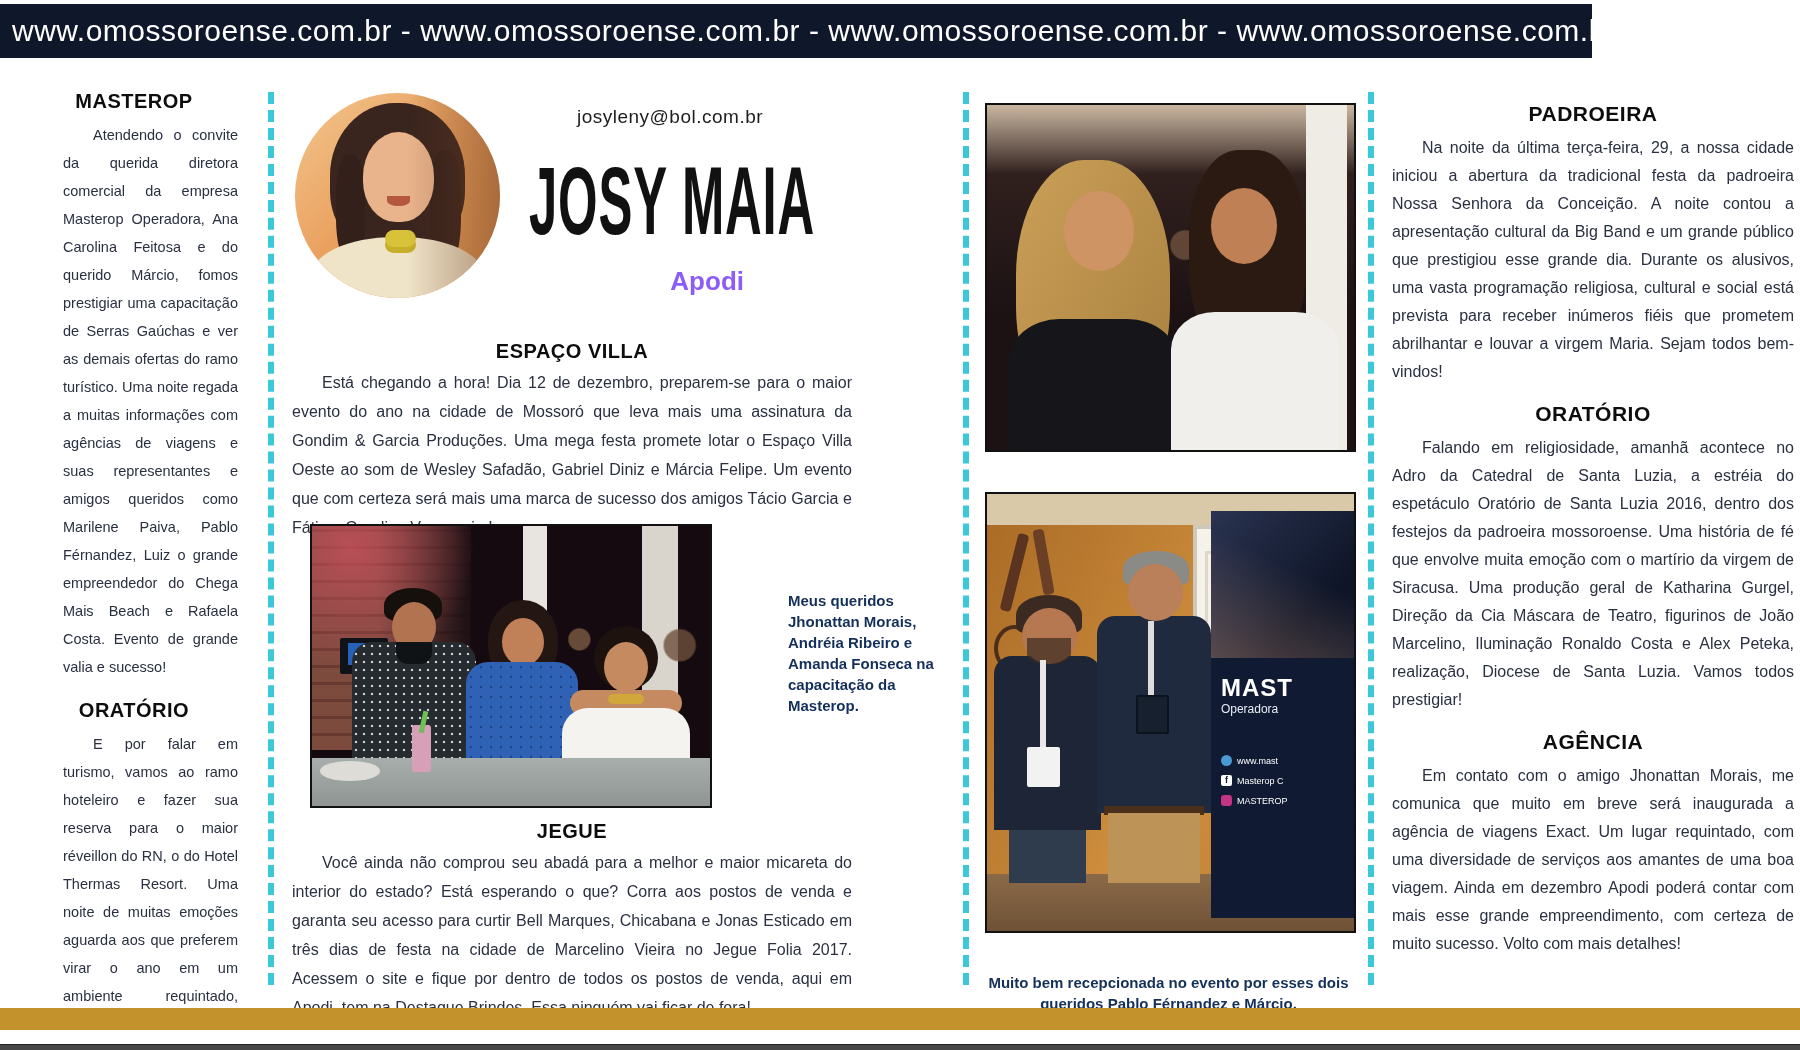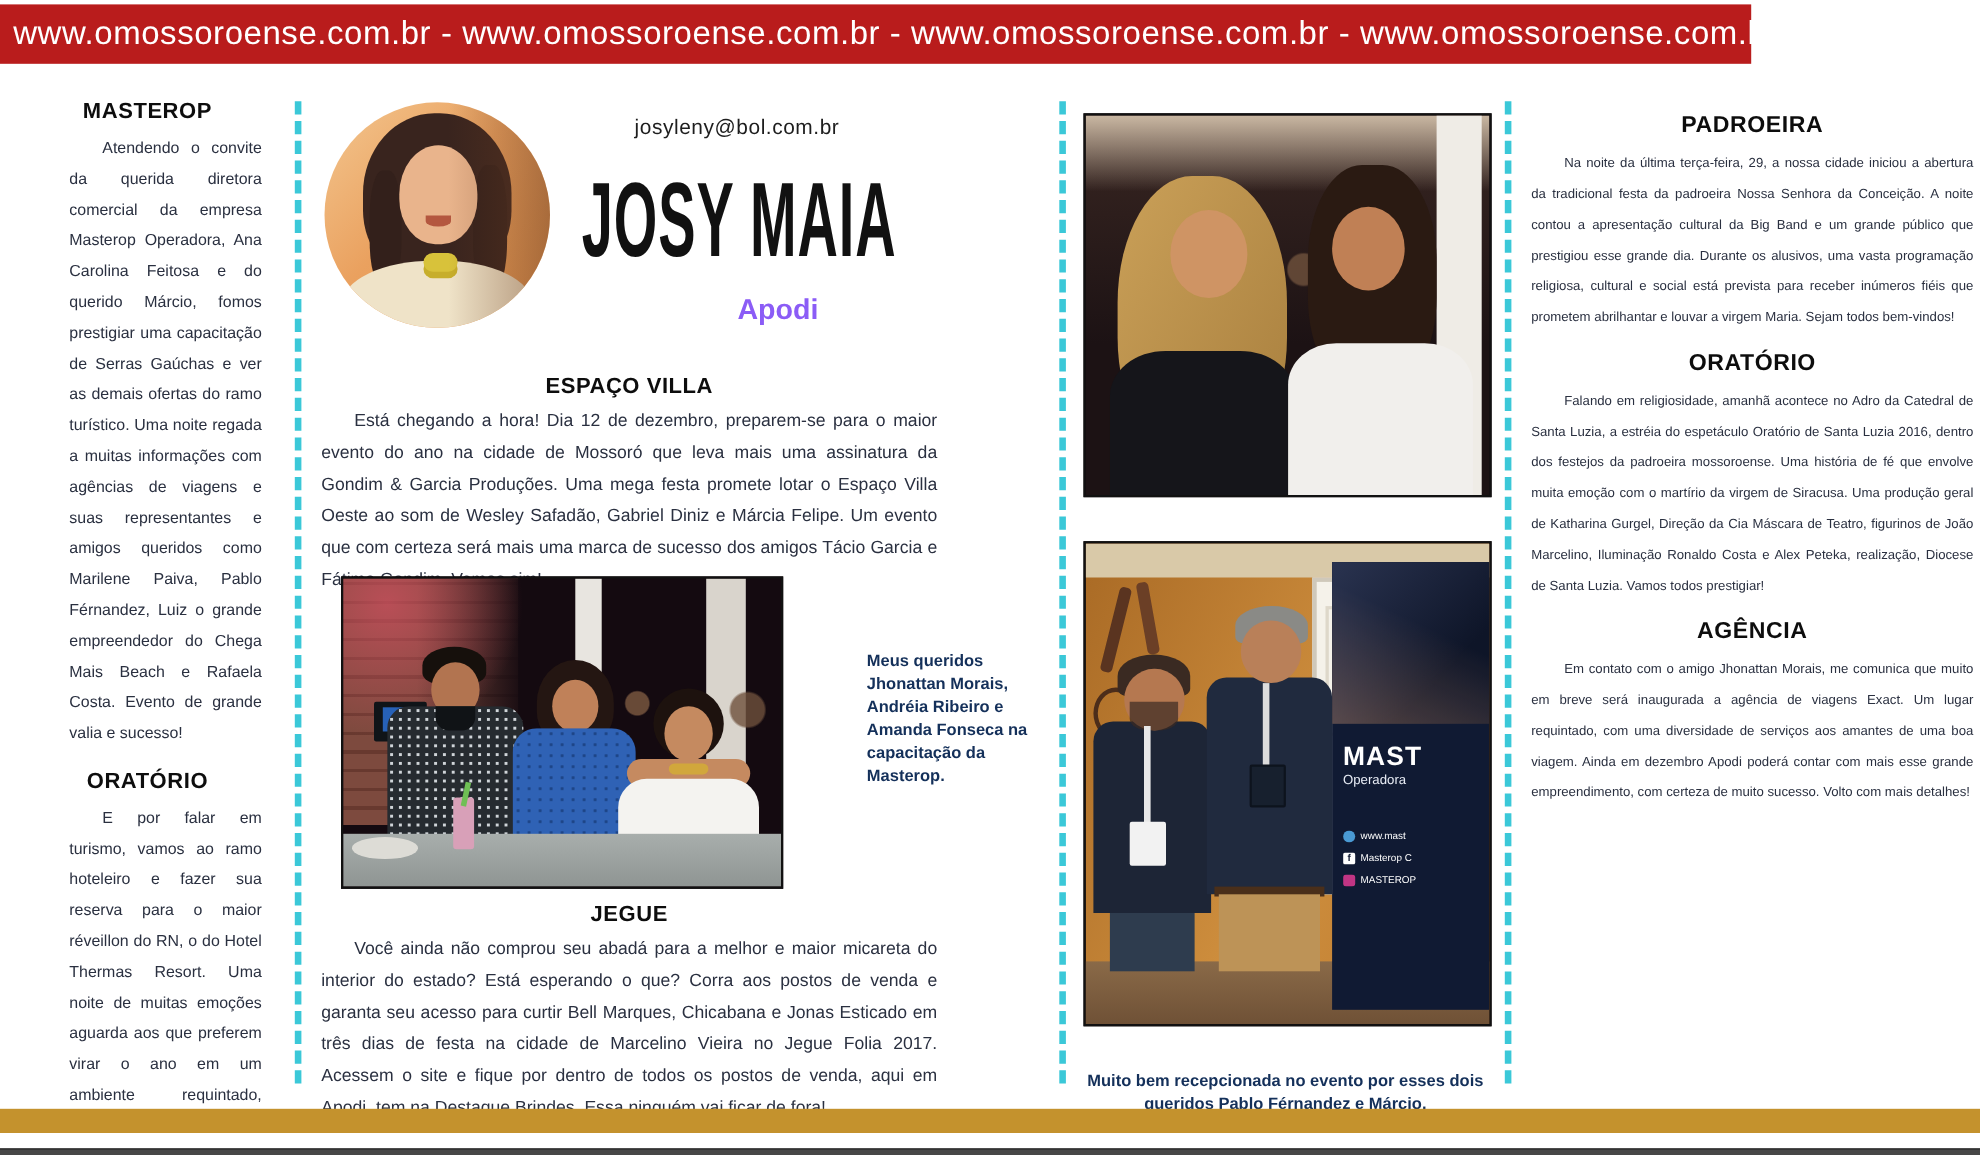--- a/index.html
+++ b/index.html
@@ -1,38 +1,38 @@
 <!DOCTYPE html>
 <html><head>
 <meta charset="utf-8">
 <style>
   html,body{margin:0;padding:0;background:#ffffff;}
   #page{position:relative;width:1800px;height:1050px;background:#ffffff;overflow:hidden;
         font-family:"Liberation Sans",sans-serif;color:#2a3040;}
 
   
-  .goldbar-top{position:absolute;left:0;top:4px;width:1592px;height:54px;background:#b91c1c;
+  .goldbar-top{position:absolute;left:0;top:4px;width:1592px;height:54px;background:#0f172a;
                display:flex;align-items:center;}
   .goldbar-top .bannertext{color:#ffffff;font-size:30px;white-space:nowrap;padding-left:12px;letter-spacing:.5px;}
   .goldbar-bottom{position:absolute;left:0;top:1008px;width:1800px;height:22px;background:#c4922d;}
   .darkbar-bottom{position:absolute;left:0;top:1044px;width:1800px;height:6px;background:#474747;border-top:1px solid #222;}
 
   
   .divider{position:absolute;top:92px;height:893px;width:0;border-left:6px dashed #3bc8d8;}
   .div1{left:268px;} .div2{left:963px;} .div3{left:1368px;}
 
   
   .col{position:absolute;}
   .h-sec{font-size:20px;font-weight:bold;color:#0d0d0d;text-align:center;letter-spacing:.5px;margin:0 0 8px 0;}
   .body-p{margin:0;text-align:justify;text-indent:30px;color:#2a3040;}
   #left-col{left:30px;top:90px;width:208px;}
   #left-col .body-p{font-size:14.5px;line-height:28px;margin-bottom:18px;margin-left:33px;}
   #right-col{left:1392px;top:102px;width:402px;}
   #right-col .h-sec{font-size:21px;}
-  #right-col .body-p{font-size:12px;line-height:28px;margin-bottom:16px;}
+  #right-col .body-p{font-size:16px;line-height:28px;margin-bottom:16px;}
 
   
   #avatar{position:absolute;left:295px;top:93px;width:205px;height:205px;border-radius:50%;overflow:hidden;
           background:linear-gradient(135deg,#f3c68f,#eaa15f 45%,#df924c);}
   #avatar .shade{position:absolute;inset:0;background:linear-gradient(90deg,transparent 55%,rgba(110,62,34,.5));}
   #avatar .hair{position:absolute;left:17%;top:5%;width:66%;height:74%;border-radius:48% 48% 42% 42%;background:#39241e;}
   #avatar .lockL{position:absolute;left:20%;top:30%;width:14%;height:52%;border-radius:40%;background:#33201b;}
   #avatar .lockR{position:absolute;left:66%;top:28%;width:15%;height:56%;border-radius:40%;background:#33201b;}
   #avatar .face{position:absolute;left:33%;top:19%;width:35%;height:44%;border-radius:50% 50% 46% 46%;background:#e9b48c;}
   #avatar .smile{position:absolute;left:45%;top:50%;width:11%;height:5%;border-radius:0 0 50% 50%;background:#b4573f;}
@@ -118,21 +118,21 @@
   #photo-r2 .utensil3{position:absolute;left:2%;top:30%;width:9%;height:9%;border:4px solid #4c2d1a;border-radius:50%;background:transparent;}
   #photo-r2 .door{position:absolute;left:56%;top:7%;width:17%;height:66%;background:#f5f2ea;border:4px solid #cfc8ba;box-sizing:border-box;}
   #photo-r2 .door:after{content:"";position:absolute;left:15%;top:8%;width:70%;height:40%;border:3px solid #ded8ca;}
   #photo-r2 .floor{position:absolute;left:0;bottom:0;width:100%;height:13%;background:linear-gradient(180deg,#8a6a48,#6f5136);}
   #photo-r2 .banner{position:absolute;right:0;top:4%;width:27%;height:93%;background:#101a33;padding-left:44px;}
   #photo-r2 .banner-img{position:absolute;left:0;top:0;width:100%;height:36%;
       background:linear-gradient(135deg,#2a3350,#0e1528 70%),linear-gradient(25deg,rgba(122,84,54,.6),transparent 60%);background-blend-mode:screen;}
   #photo-r2 .banner-title{position:absolute;left:7%;top:40%;color:#fff;font-weight:bold;font-size:24px;letter-spacing:1px;}
   #photo-r2 .banner-sub{position:absolute;left:7%;top:47%;color:#e8ecf5;font-size:12px;}
   #photo-r2 .banner-lines{position:absolute;left:7%;top:60%;width:90%;display:flex;flex-direction:column;gap:9px;}
-  #photo-r2 .bline{display:flex;align-items:flex-start;gap:5px;color:#fff;font-size:9px;white-space:nowrap;overflow:hidden;}
+  #photo-r2 .bline{display:flex;align-items:center;gap:5px;color:#fff;font-size:9px;white-space:nowrap;overflow:hidden;}
   .ic{width:11px;height:11px;border-radius:50%;flex:0 0 auto;}
   .ic-globe{background:#4a9ad4;}
   .ic-facebook{background:#ffffff;color:#101a33;border-radius:2px;font-size:9px;font-weight:bold;text-align:center;line-height:11px;}
   .ic-instagram{background:#c13584;border-radius:3px;}
   #photo-r2 .m1-hair{left:8%;top:23%;width:18%;height:9%;border-radius:50% 50% 20% 20%;background:#3a2a22;}
   #photo-r2 .m1-head{left:9.5%;top:26%;width:15%;height:13%;border-radius:50%;background:#b57850;}
   #photo-r2 .m1-beard{left:11%;top:33%;width:12%;height:6%;border-radius:0 0 40% 40%;background:rgba(58,42,34,.7);}
   #photo-r2 .m1-torso{left:2%;top:37%;width:29%;height:40%;border-radius:18px 18px 0 0;background:#1d2536;}
   #photo-r2 .m1-lanyard{left:14.5%;top:38%;width:1.5%;height:22%;background:#e8e8e8;}
   #photo-r2 .m1-badge{left:11%;top:58%;width:9%;height:9%;background:#f2f2f2;border-radius:2px;}

